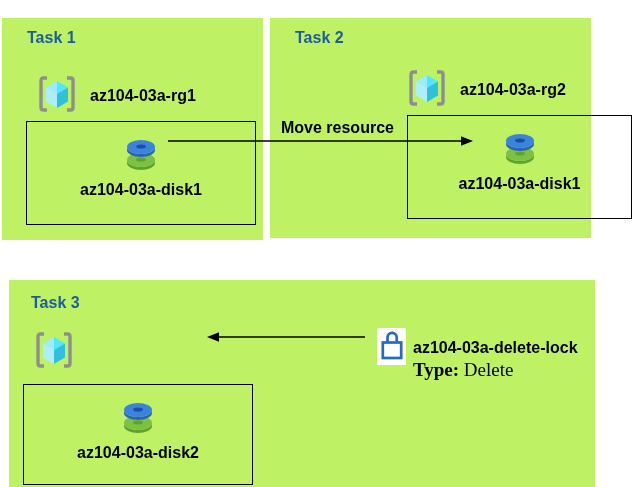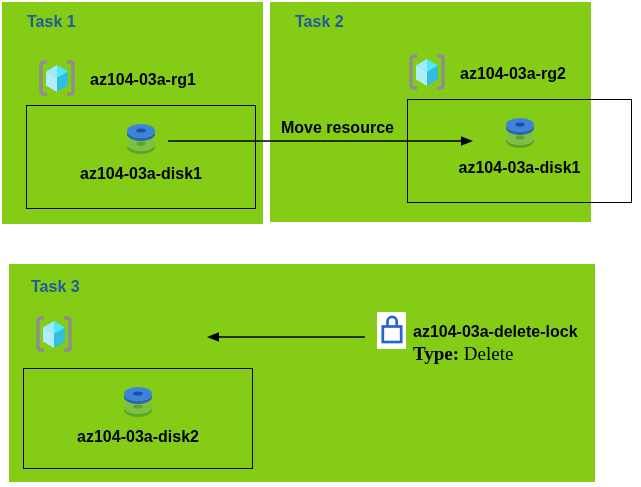--- a/index.html
+++ b/index.html
@@ -6,21 +6,22 @@
   html, body { width: 641px; height: 487px; }
   body {
     position: relative;
     background: #ffffff;
     font-family: "Liberation Sans", sans-serif;
     color: #000;
     overflow: hidden;
   }
   .panel {
     position: absolute;
-    background: #84cc16;
+    background: #bef264;
+    margin-top: 16px;
   }
   #panel-task1 { left: 2px;   top: 2px;   width: 261px; height: 222px; }
   #panel-task2 { left: 270px; top: 2px;   width: 321px; height: 220px; }
   #panel-task3 { left: 9px;   top: 264px; width: 586px; height: 218px; }
 
   .task-title {
     position: absolute;
     font-size: 16px;
     font-weight: bold;
     color: #1f5c99;

